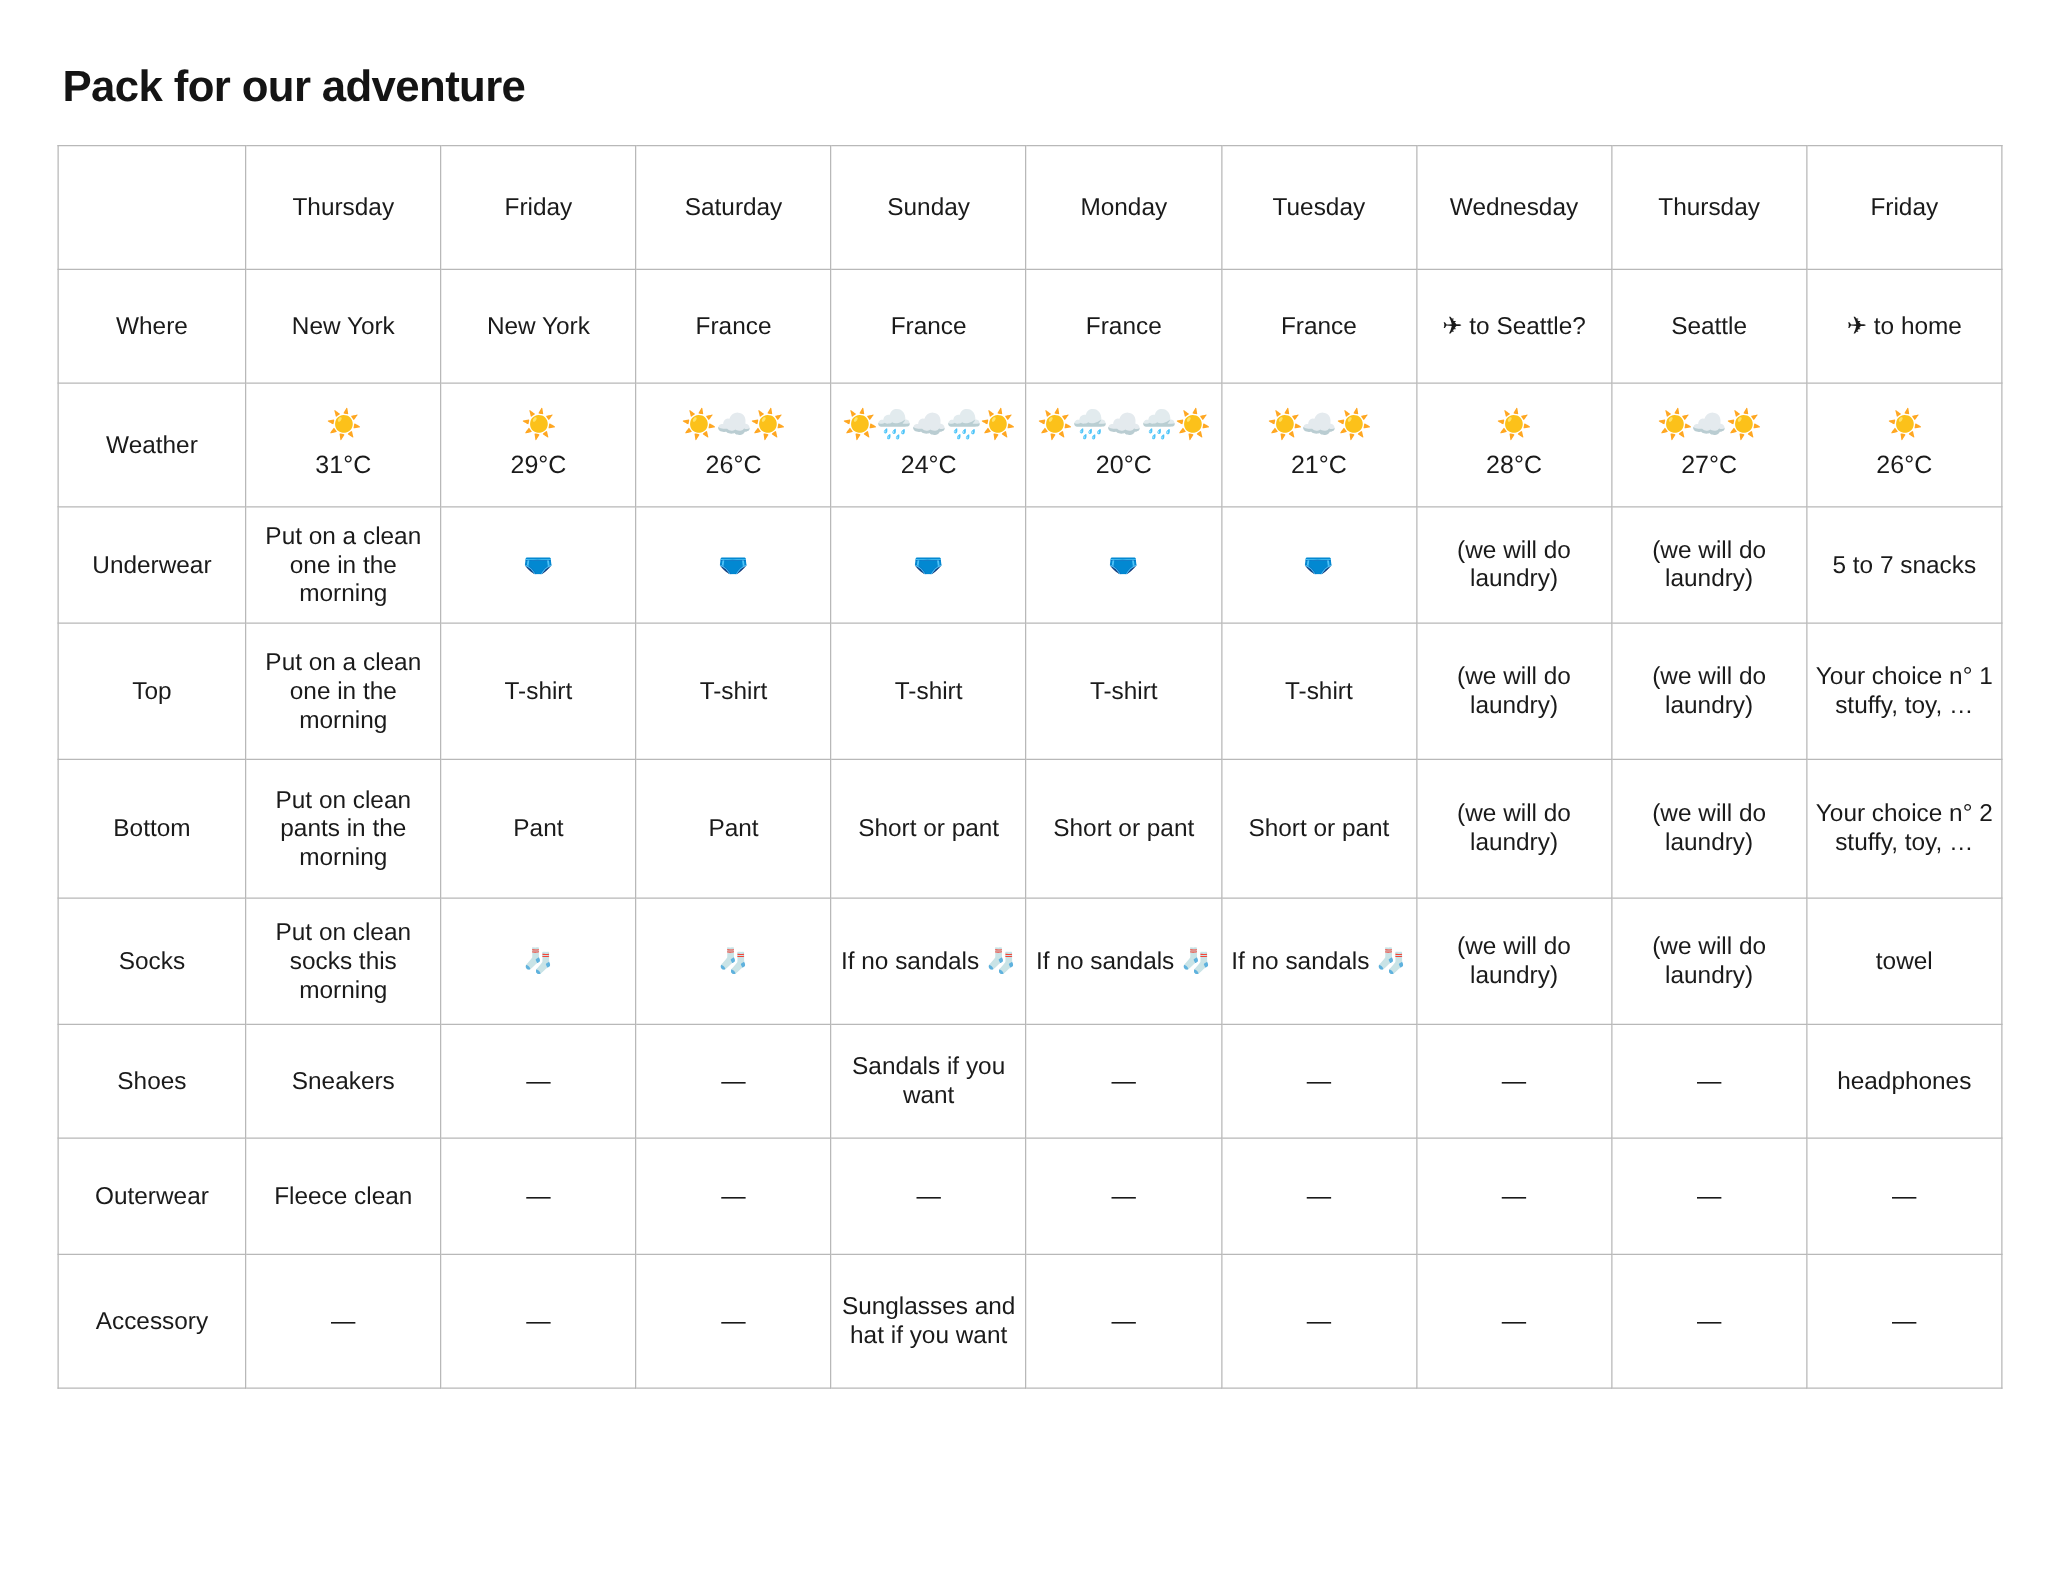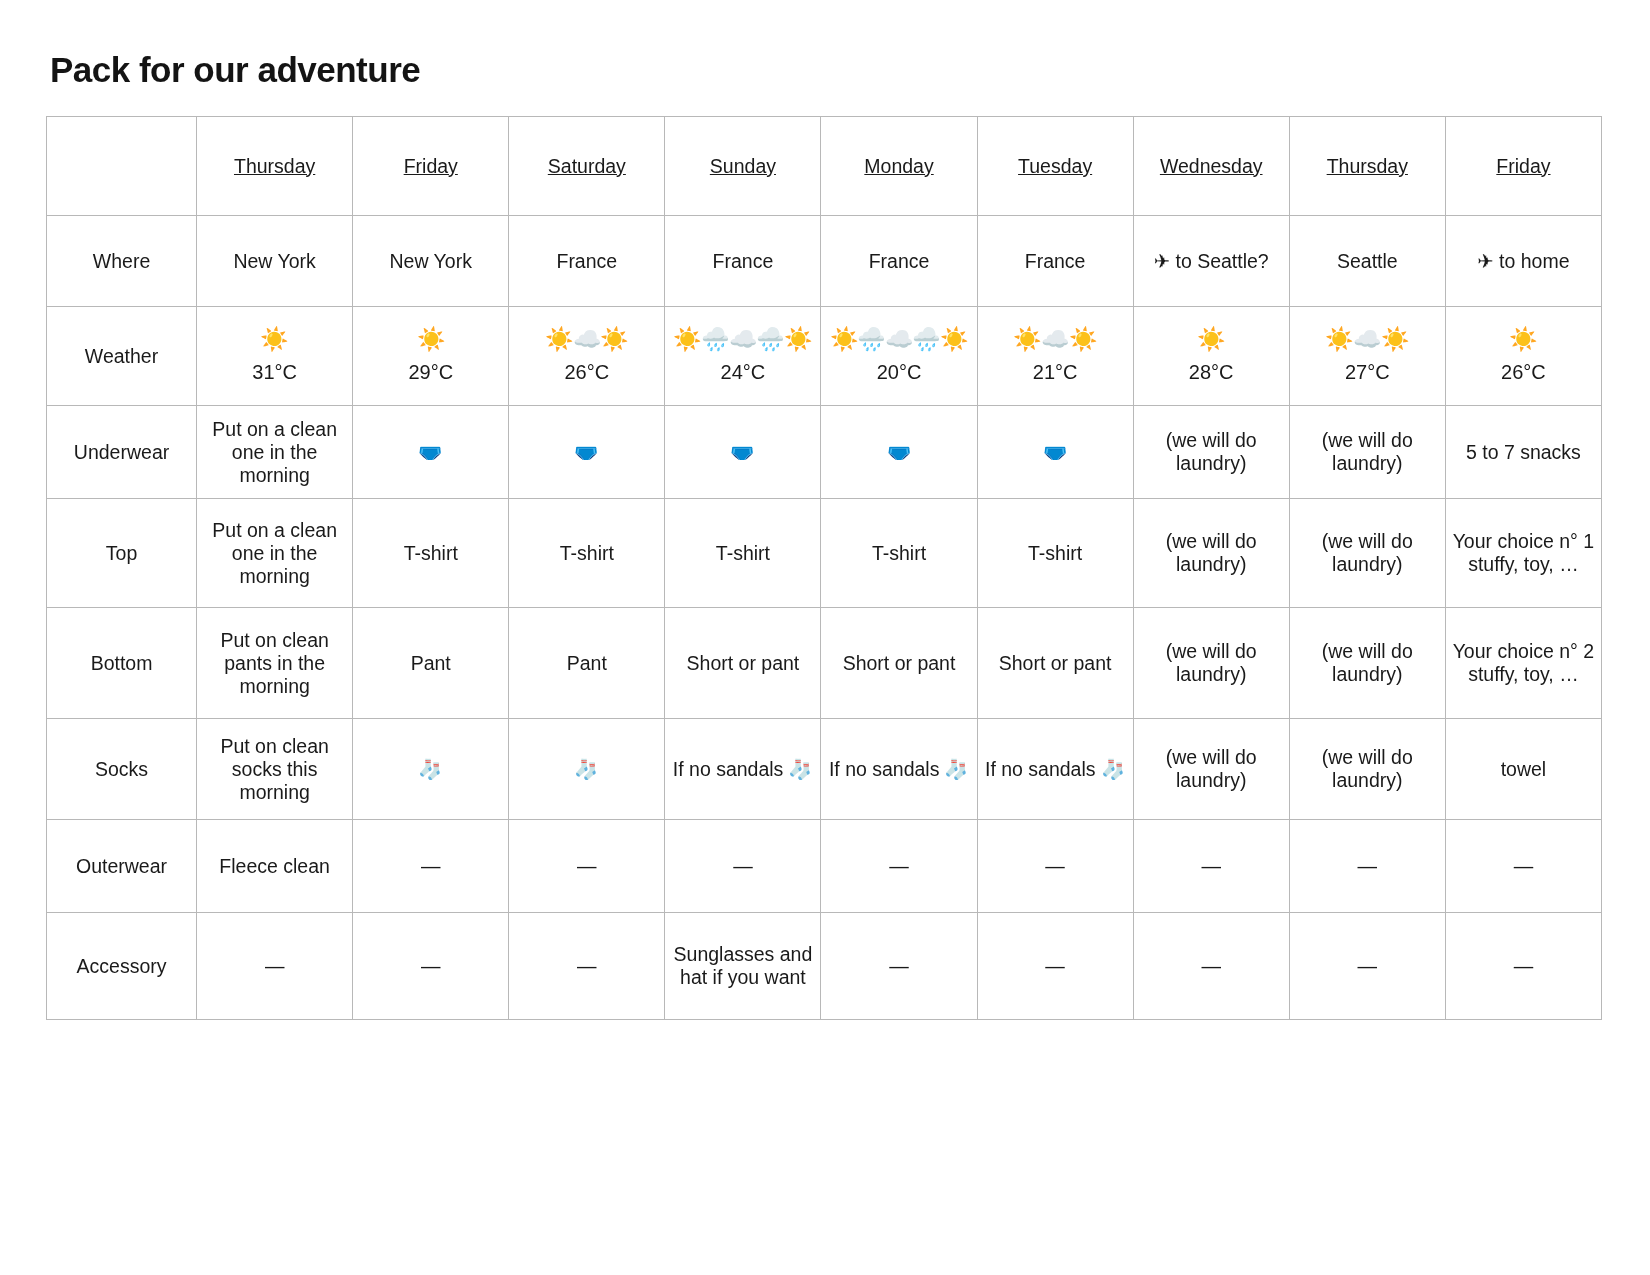--- a/index.html
+++ b/index.html
@@ -39,21 +39,20 @@
     color: #1a1a1a;
     padding: 6px 4px;
     line-height: 1.18;
   }
   col.rowhead { width: 150px; }
   col.day { width: 156px; }
   th.col-head {
     font-weight: bold;
     font-size: 20.5px;
     height: 86px;
-    text-decoration: underline;
   }
   th.corner {
     height: 86px;
   }
   td.rowhead {
     font-weight: bold;
     font-size: 20.5px;
   }
   tr.r-where td { height: 78px; }
   tr.r-weather td { height: 86px; }
@@ -238,20 +237,32 @@
         <td class="emoji-big">🧦</td>
         <td class="emoji-big">🧦</td>
         <td>If no sandals 🧦</td>
         <td>If no sandals 🧦</td>
         <td>If no sandals 🧦</td>
         <td>(we will do laundry)</td>
         <td>(we will do laundry)</td>
         <td>towel</td>
       </tr>
 
+      <tr class="r-shoes">
+        <td class="rowhead">Shoes</td>
+        <td>Sneakers</td>
+        <td>—</td>
+        <td>—</td>
+        <td>Sandals if you want</td>
+        <td>—</td>
+        <td>—</td>
+        <td>—</td>
+        <td>—</td>
+        <td>headphones</td>
+      </tr>
 
 
       <tr class="r-outerwear">
         <td class="rowhead">Outerwear</td>
         <td>Fleece clean</td>
         <td>—</td>
         <td>—</td>
         <td>—</td>
         <td>—</td>
         <td>—</td>

